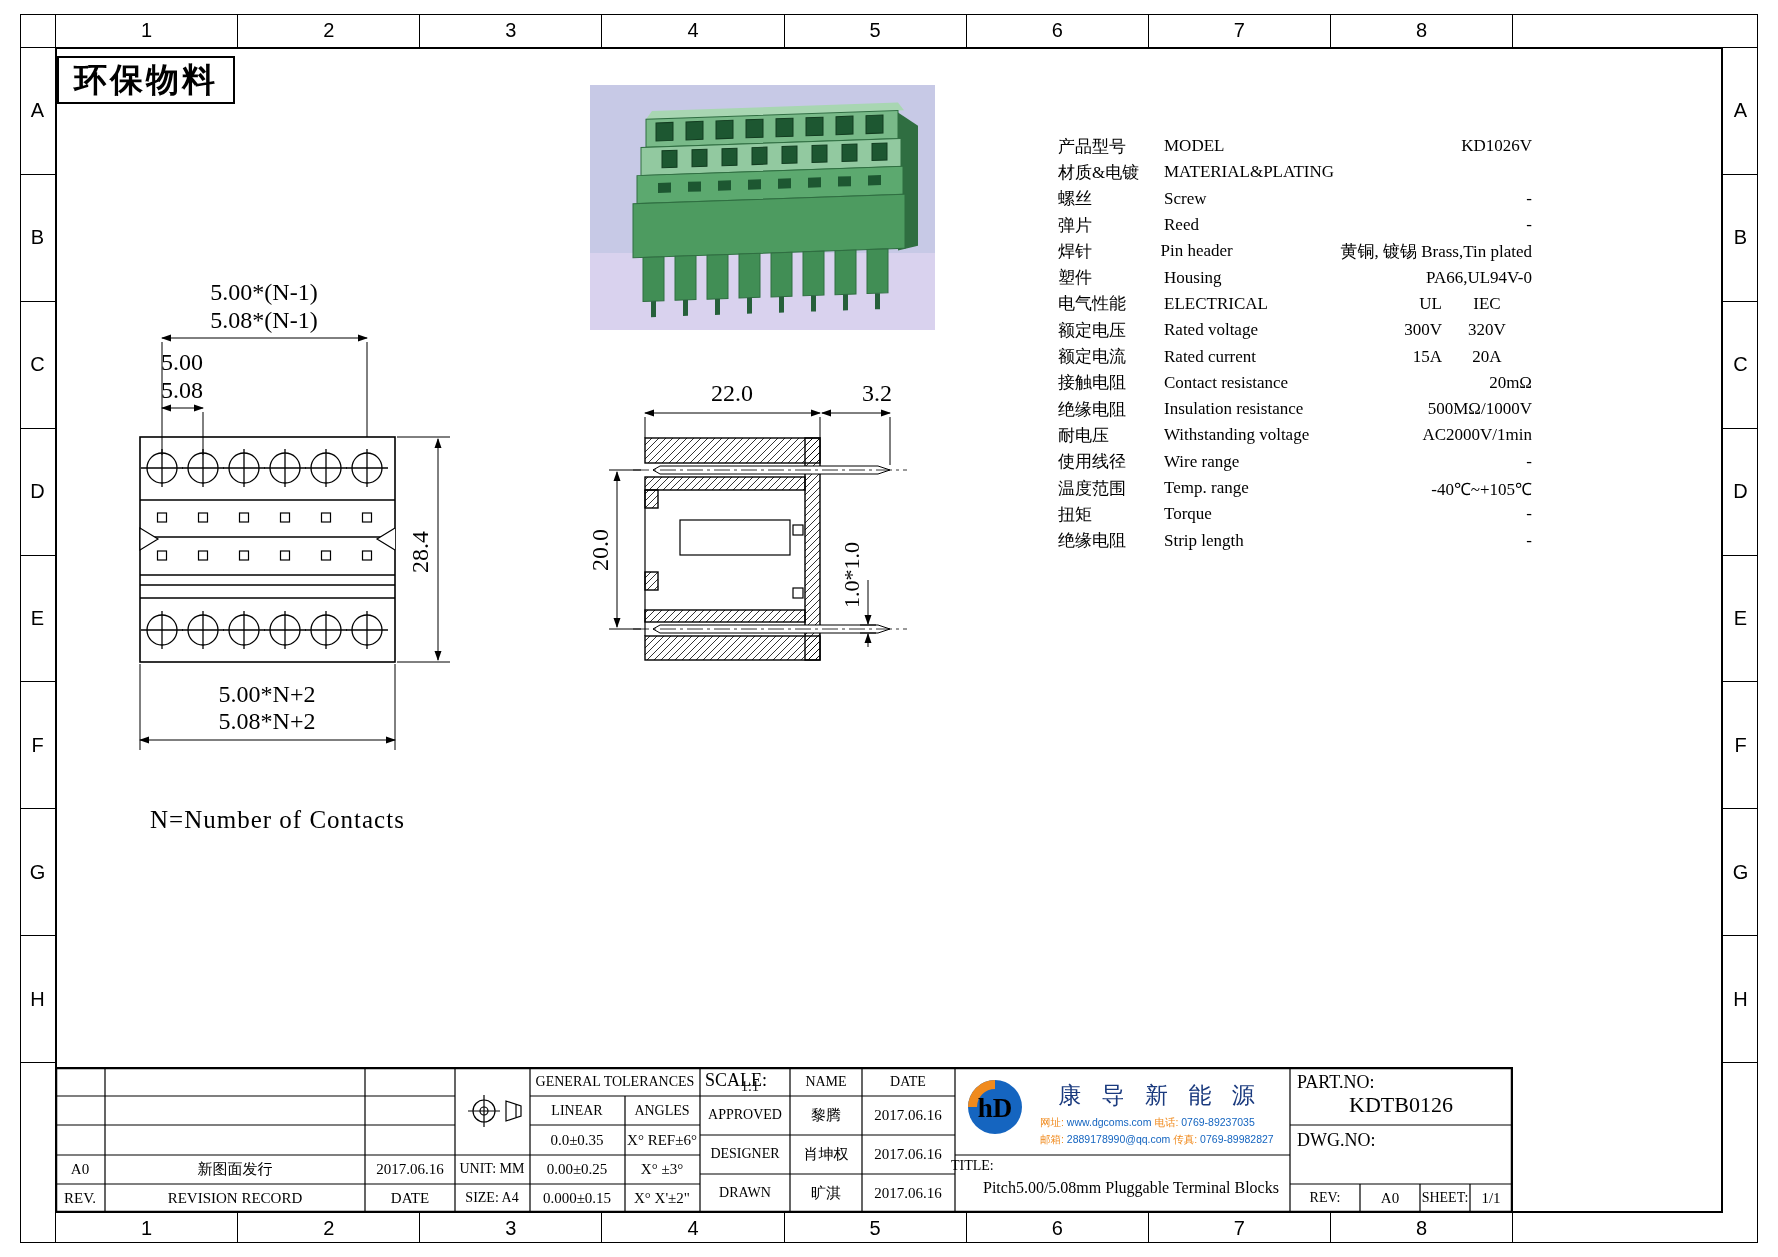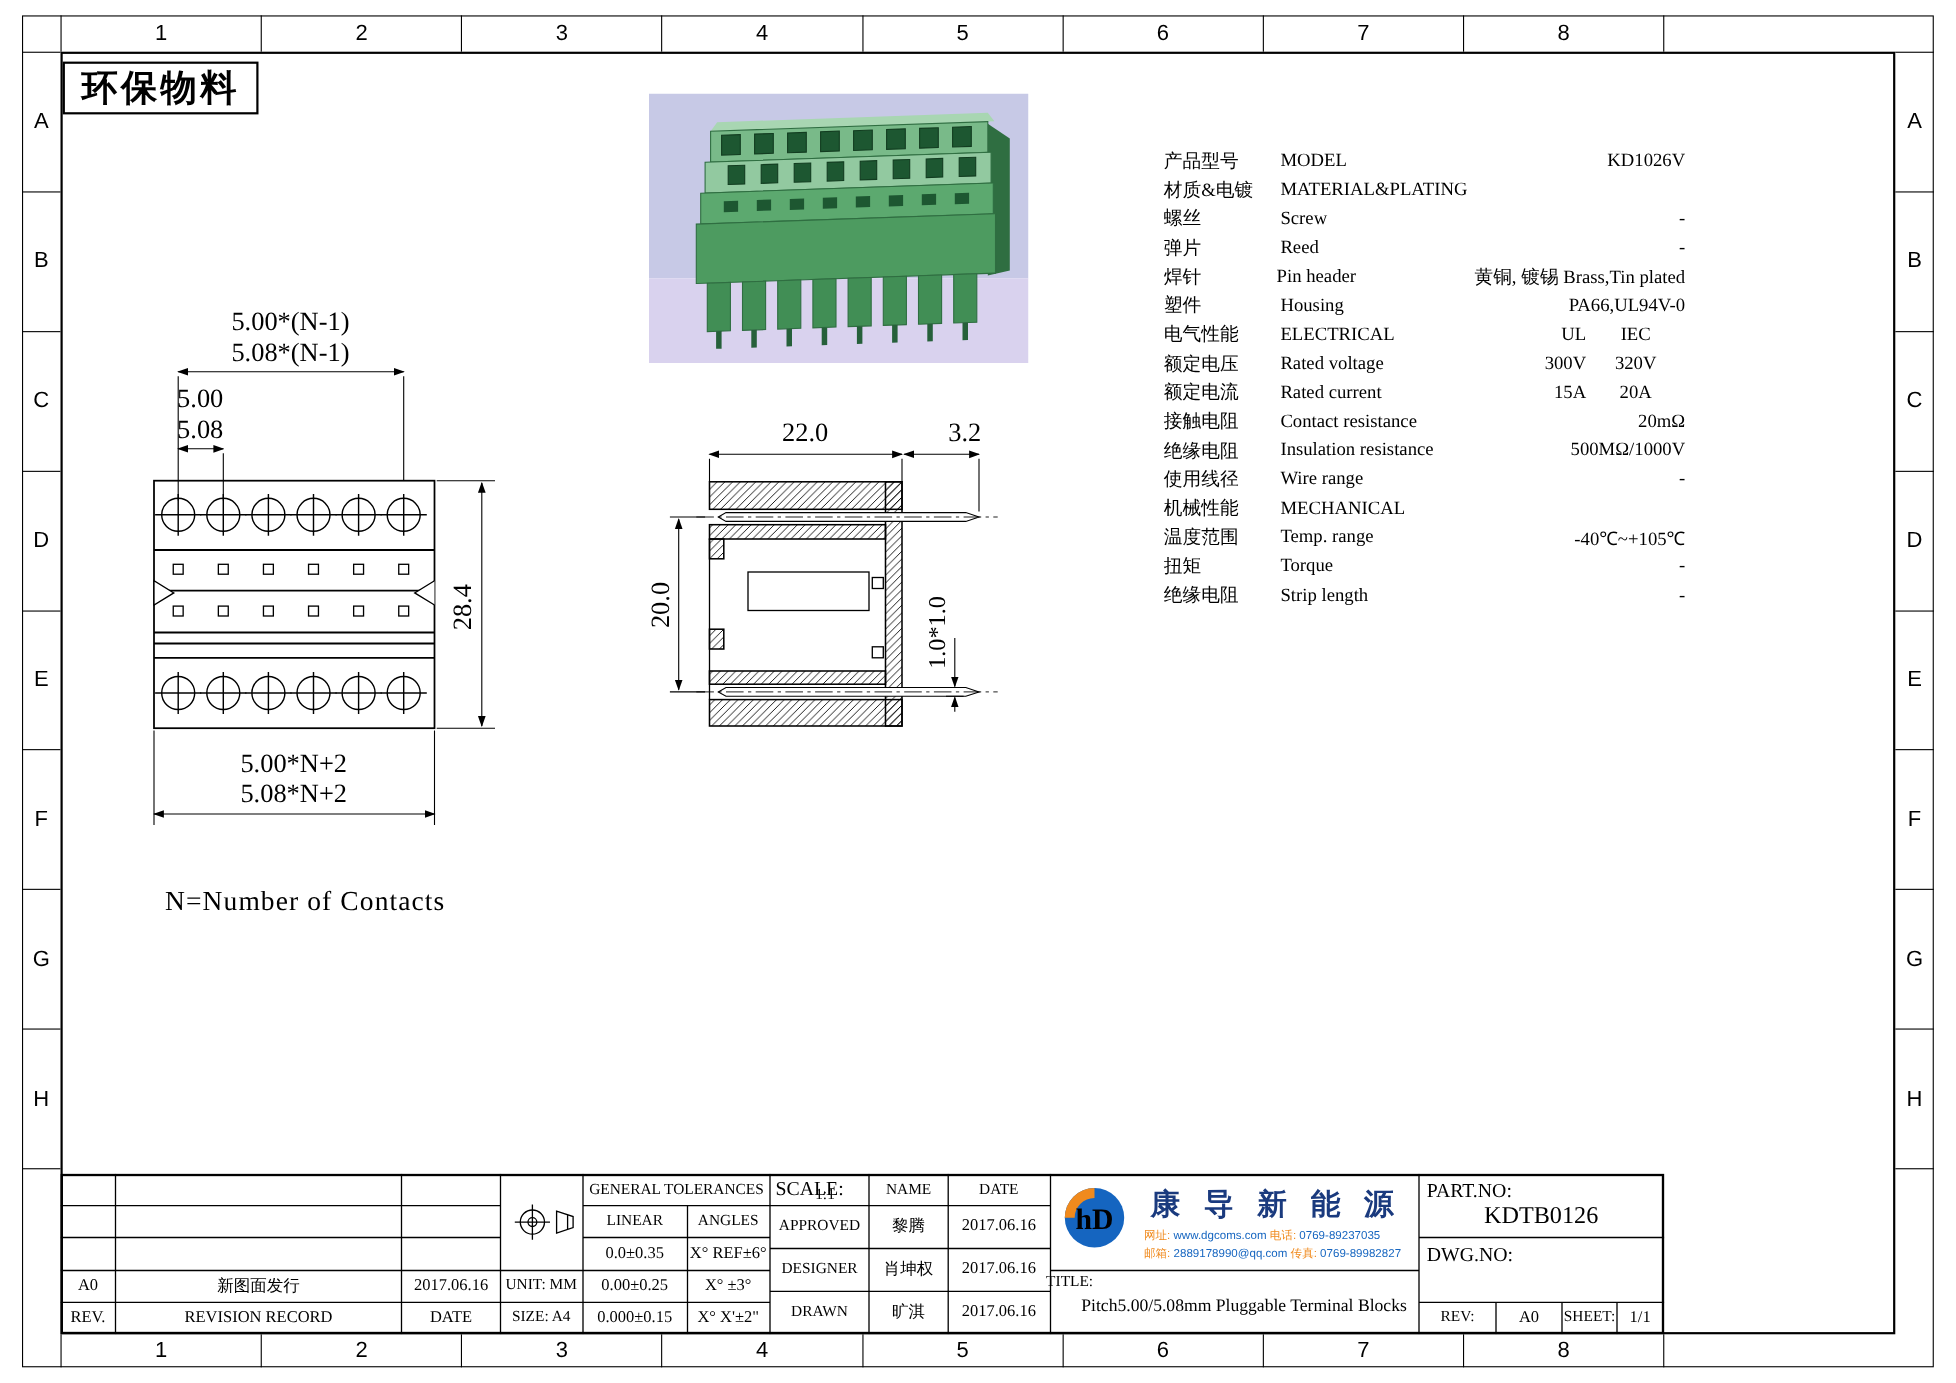--- a/index.html
+++ b/index.html
@@ -36,22 +36,22 @@
   .note{position:absolute;left:150px;top:806px;font-size:25px;letter-spacing:1px}
   
   svg text{font-family:"Liberation Serif",serif;fill:#000}
   
   .tb{position:absolute;left:55px;top:1067px;width:1458px;height:146px}
   .u{position:absolute;transform:translate(-50%,-50%);white-space:nowrap;font-size:15px}
   .tl{position:absolute;white-space:nowrap;font-size:18px}
   .f14{font-size:14px}
   .f16{font-size:16px}
   .f17{font-size:22px}
-  .company-name{color:#1a3a7e;font-family:"Liberation Sans",sans-serif;font-weight:bold;
-                font-size:27px;letter-spacing:7px}
+  .company-name{color:#1a3a7e;font-family:"Liberation Sans",sans-serif;font-weight:normal;
+                font-size:23px;letter-spacing:7px}
   .contact{font-size:10.5px;font-family:"Liberation Sans",sans-serif}
   .olab{color:#f08a1d}
   .bval{color:#1565c0}
 </style>
 </head>
 <body>
 
 <div class="sheet">
 
   <div class="border-outer"></div>
@@ -458,29 +458,29 @@
         <span class="sv1">20mΩ</span>
         <span class="sv2"></span>
       </div>
     <div class="spec-row">
         <span class="sc">绝缘电阻</span>
         <span class="se">Insulation resistance</span>
         <span class="sv1">500MΩ/1000V</span>
         <span class="sv2"></span>
       </div>
     <div class="spec-row">
+        <span class="sc">耐电压</span>
+        <span class="se">Withstanding voltage</span>
+        <span class="sv1">AC2000V/1min</span>
+        <span class="sv2"></span>
+      </div>
+    <div class="spec-row">
         <span class="sc">使用线径</span>
         <span class="se">Wire range</span>
         <span class="sv1">-</span>
-        <span class="sv2"></span>
-      </div>
-    <div class="spec-row">
-        <span class="sc">机械性能</span>
-        <span class="se">MECHANICAL</span>
-        <span class="sv1"></span>
         <span class="sv2"></span>
       </div>
     <div class="spec-row">
         <span class="sc">温度范围</span>
         <span class="se">Temp. range</span>
         <span class="sv1">-40℃~+105℃</span>
         <span class="sv2"></span>
       </div>
     <div class="spec-row">
         <span class="sc">扭矩</span>

